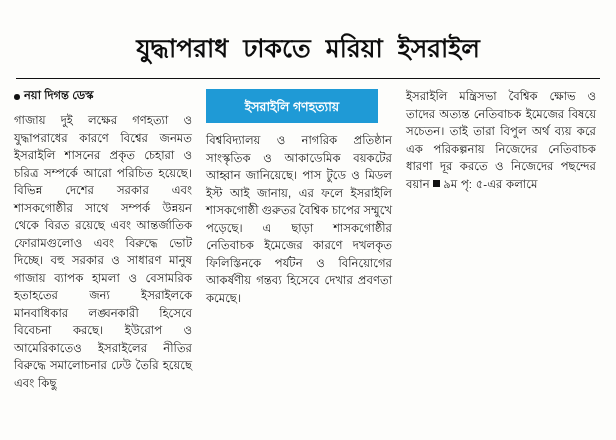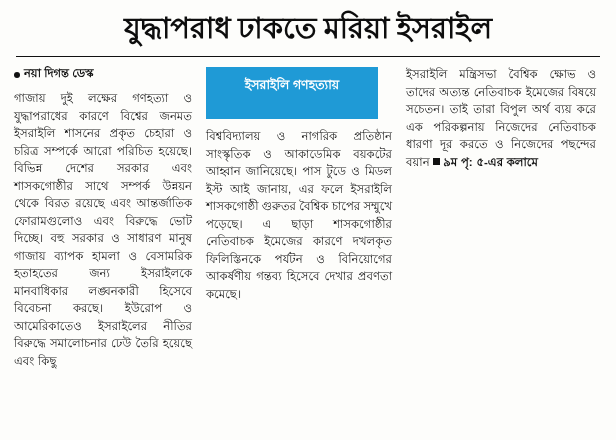--- a/index.html
+++ b/index.html
@@ -22,24 +22,25 @@
     background: #fdfdfb;
   }
   .headline {
     text-align: center;
     color: #0d0d0d;
     font-weight: bold;
     letter-spacing: 0px;
   }
   .headline .line {
     display: block;
-    font-size: 29px;
+    font-size: 25px;
     line-height: 37px;
-    font-family: Liberation Serif, serif;
+    font-family: Liberation Mono, monospace;
     font-weight: bold;
+    margin-top: 22px;
   }
   .rule {
     border: none;
     border-top: 1.2px solid #111;
     margin: 9px 2px 8px 2px;
   }
   .columns {
     display: flex;
     gap: 14px;
     height: 296px;
@@ -80,39 +81,39 @@
     word-spacing: 0.5px;
     font-family: "Liberation Sans", sans-serif;
   }
   .pull-quote {
     background: #1f9ad6;
     color: #ffffff;
     text-align: center;
     font-weight: bold;
     font-size: 12.5px;
     line-height: 19px;
-    padding: 9px 6px 24px 6px;
+    padding: 9px 6px 6px 6px;
     margin: 0 0 6px 0;
     width: 172px;
     box-sizing: border-box;
   }
   .mid-flow {
     position: relative;
   }
   .mid-text-top {
     font-size: 11.6px;
     line-height: 17.5px;
     color: #161616;
     text-align: justify;
   }
   .col.right .body-text {
     text-align: justify;
   }
   .jumpline {
-    font-weight: bold;
+    font-weight: normal;
     white-space: nowrap;
     margin-top: 32px;
   }
   .sq {
     display: inline-block;
     width: 7px;
     height: 7px;
     background: #111;
     margin-right: 3px;
     vertical-align: 1px;

